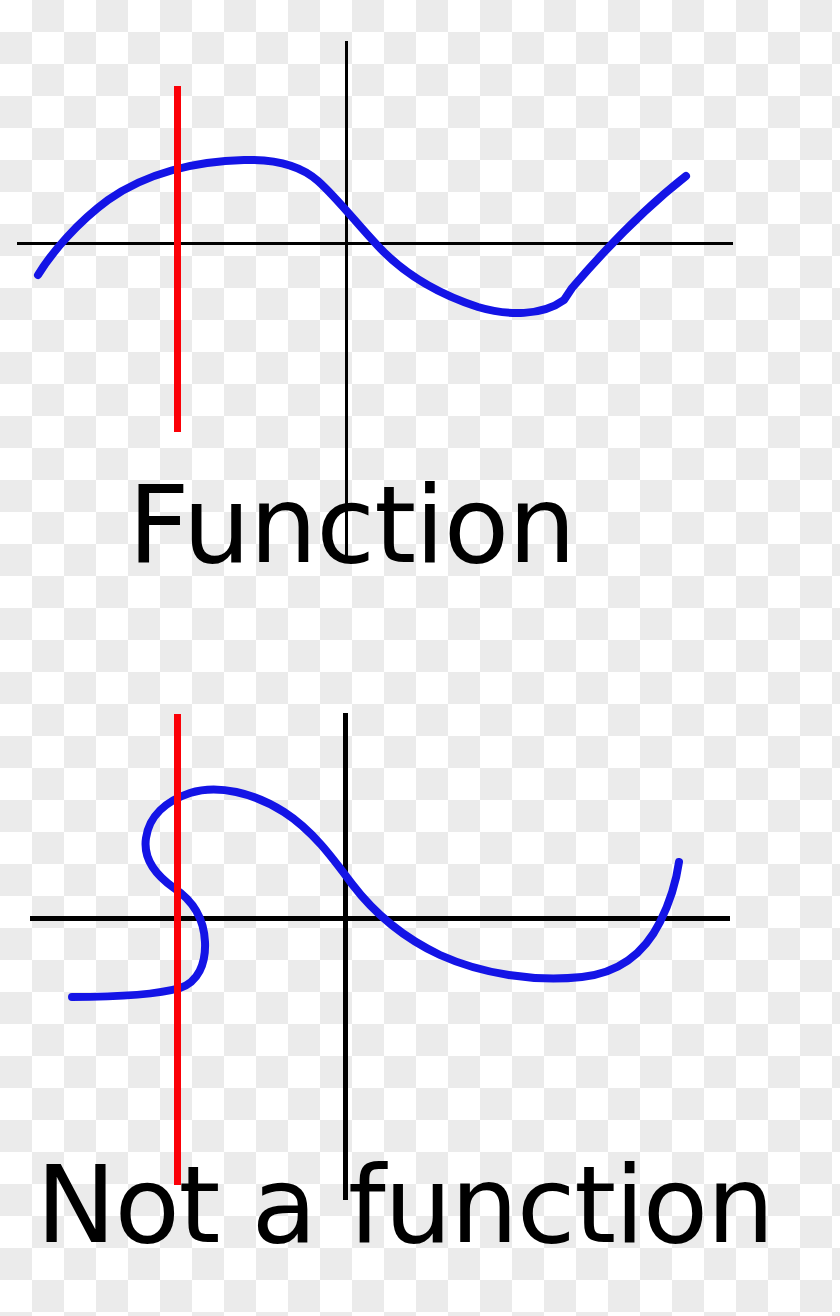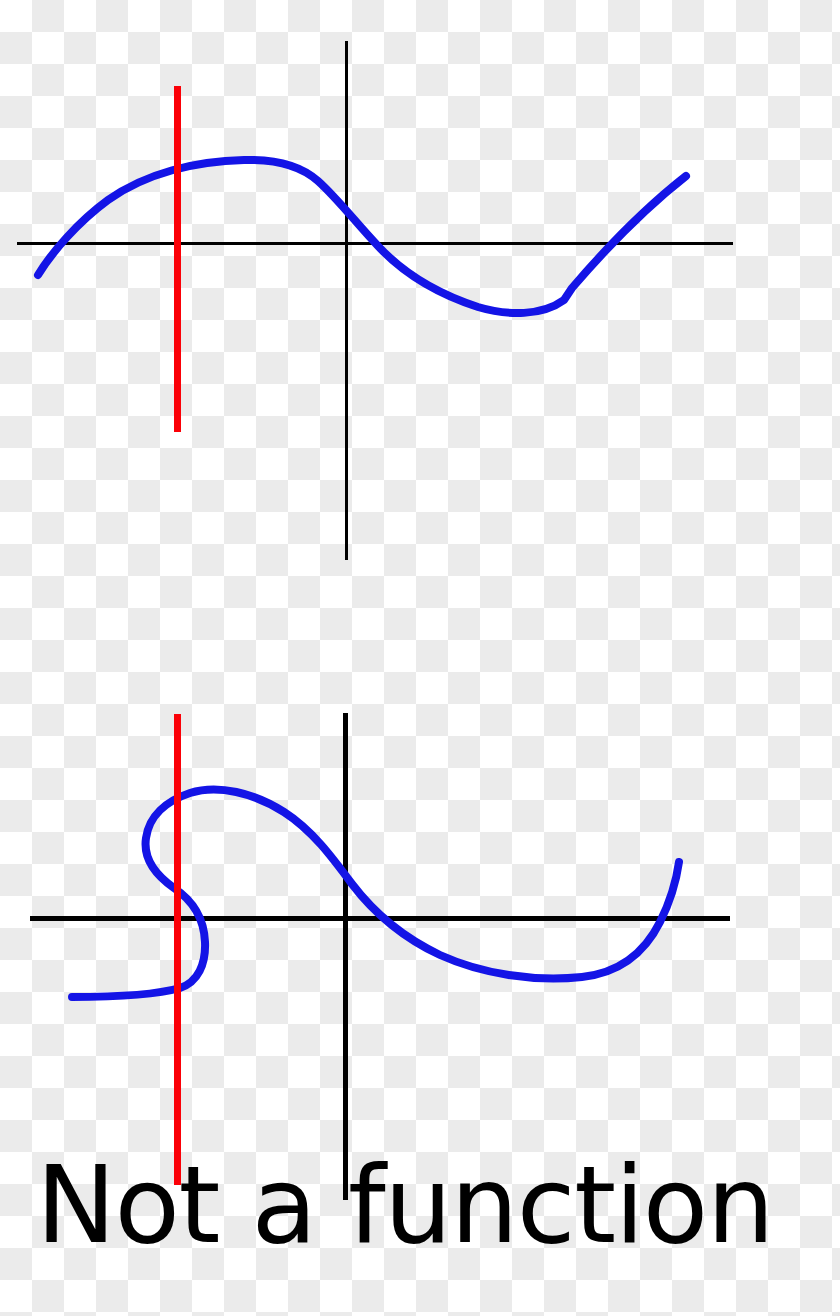--- a/index.html
+++ b/index.html
@@ -93,16 +93,17 @@
              C 218 784, 254 793, 284 812
              C 312 830, 332 857, 352 884
              C 374 913, 402 937, 440 955
              C 482 974, 534 982, 582 977
              C 618 973, 644 954, 660 922
              C 672 898, 677 876, 679 862" fill="none" stroke="#1414e6" stroke-width="8" stroke-linecap="round" stroke-linejoin="round"></path>
 
     <line x1="177" y1="714" x2="177" y2="1185" stroke="#fb0007" stroke-width="7" shape-rendering="crispEdges"></line>
   </svg>
 
+  <div class="caption" id="caption-function" style="color: rgb(0, 0, 0);">Function</div>
 
   <div class="caption" id="caption-not-a-function" style="color: rgb(0, 0, 0); text-align: right;">Not a function</div>
 
 </div>
 
 </body></html>

